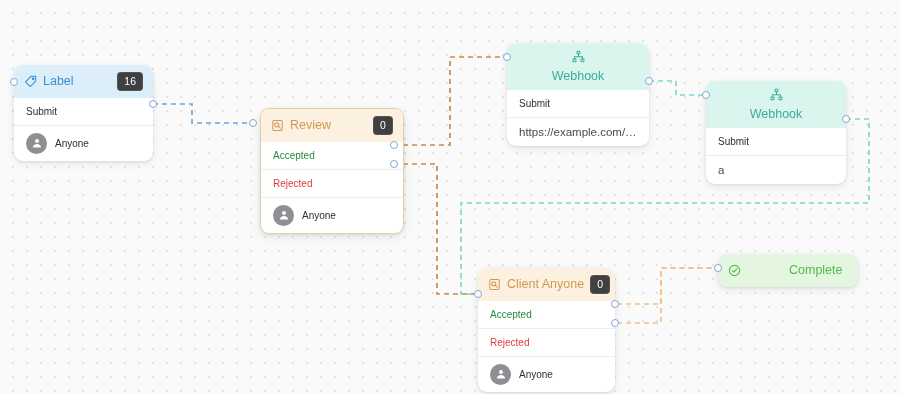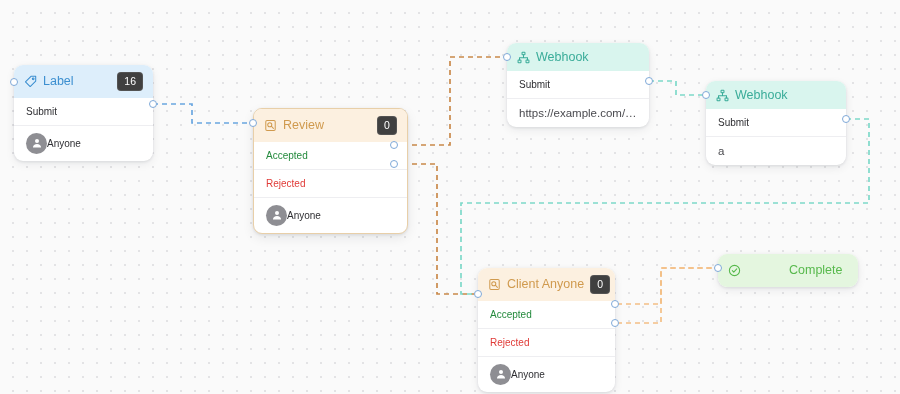--- a/index.html
+++ b/index.html
@@ -33,42 +33,42 @@
   .node-header {
     display: flex; align-items: center;
     gap: 6px;
     padding: 7px 10px;
     font-size: 12.5px;
     font-weight: 400;
   }
   .node-header .title { flex: 1; white-space: nowrap; }
   .hdr-blue   { background: #ddeefb; color: #3c8fd0; }
   .hdr-orange { background: #fcf0e0; color: #d09a4e; }
-  .hdr-teal   { background: #d9f5ee; color: #3aac99; }
+  .hdr-teal   { background: #d9f5ee; color: #3aac99; flex-direction: column; }
   .hdr-green  { background: #e4f6df; color: #57b94c; gap: 48px; }
   .badge {
     background: #404040; color: #ffffff;
     font-size: 10.5px; line-height: 1;
     padding: 4px 7px; border-radius: 4px;
     min-width: 20px; text-align: center;
     box-shadow: inset 0 0 0 1px rgba(255,255,255,.10);
   }
   .row {
     padding: 8px 12px;
     font-size: 10px;
     color: #2f2f33;
     border-top: 1px solid #eeeef1;
     white-space: nowrap; overflow: hidden; text-overflow: ellipsis;
   }
   .row.first { border-top: none; }
   .row.accepted { color: #248a3d; }
   .row.rejected { color: #e03b38; }
   .row.small { font-size: 11.5px; color: #4a4a4f; }
   .row.assignee {
-    display: flex; align-items: center; 
+    display: flex; align-items: center; gap: 8px;
     padding: 7px 12px;
   }
   .avatar {
     width: 21px; height: 21px; border-radius: 50%;
     background: #8e8e93; flex: 0 0 21px;
     display: flex; align-items: center; justify-content: center;
   }
   .port {
     position: absolute;
     width: 8px; height: 8px;
@@ -118,21 +118,21 @@
           <circle cx="8" cy="5.4" r="2.7"></circle>
           <path d="M2.6 14c0-3 2.4-4.7 5.4-4.7s5.4 1.7 5.4 4.7z"></path>
         </svg>
       </span>
       <span>Anyone</span>
     </div>
   </div>
   <span class="port" style="left:10px; top:78px;"></span>
   <span class="port" style="left:149px; top:100px;"></span>
 
-  <div class="node framed" style="left:253px; top:108px; width:155px;">
+  <div class="node framed" style="left:260px; top:108px; width:144px;">
     <div class="node-header hdr-orange">
       <span class="icon">
         <svg width="13" height="13" viewBox="0 0 16 16" fill="none" stroke="#d09a4e" stroke-width="1.25">
           <rect x="2.2" y="1.9" width="11.6" height="12.2" rx="1.5"></rect>
           <circle cx="7.1" cy="7" r="2.5"></circle>
           <path d="M9 8.9 11.6 11.5" stroke-linecap="round"></path>
         </svg>
       </span>
       <span class="title">Review</span>
       <span class="badge">0</span>

